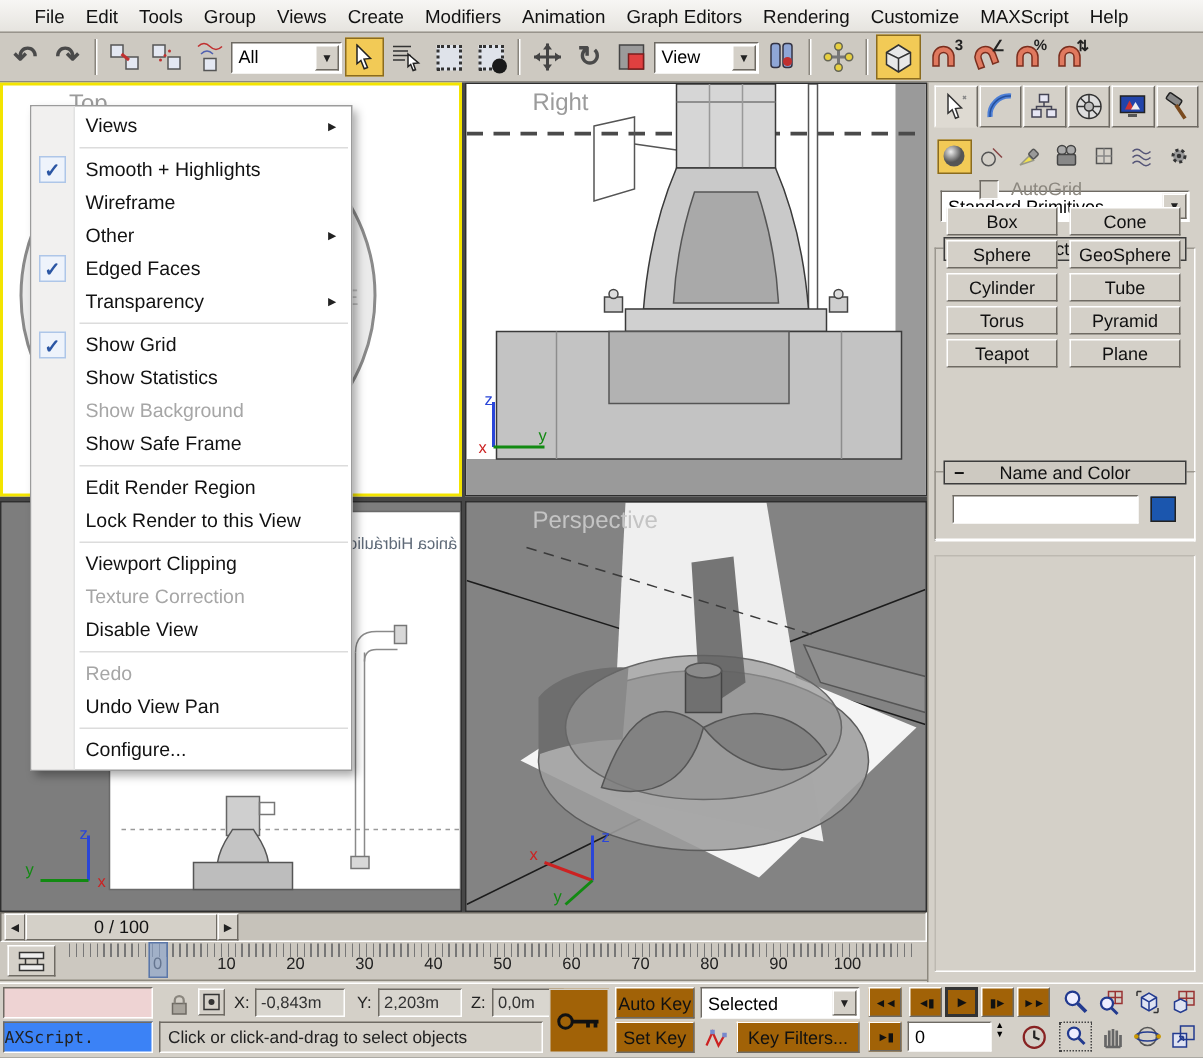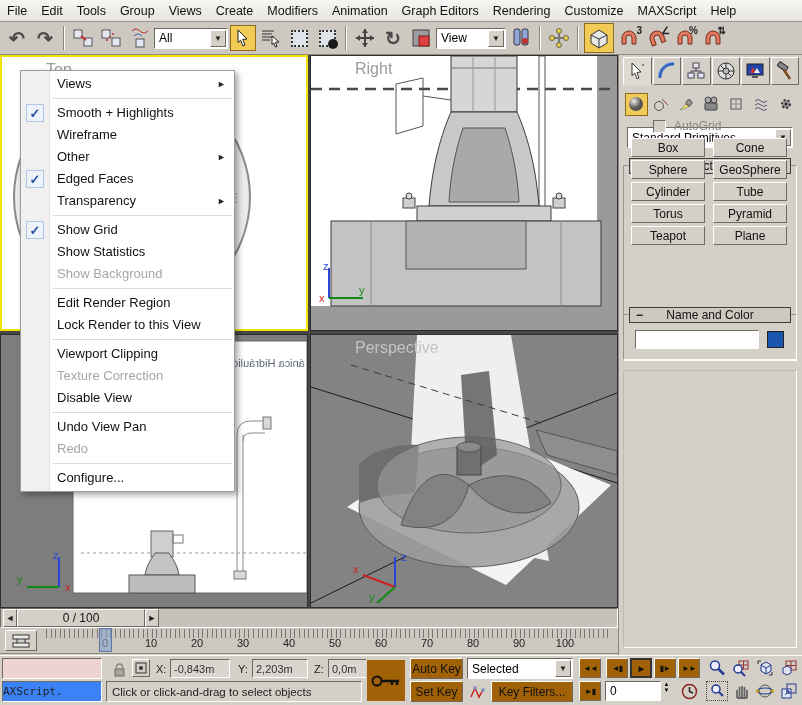--- a/index.html
+++ b/index.html
@@ -7,21 +7,21 @@
   body { font-family:"Liberation Sans", sans-serif; background:#d4d0c8; position:relative; }
   #app { position:absolute; inset:0; width:802px; height:705px; background:#d4d0c8; }
 
   
   .raised { border:1px solid; border-color:#ffffff #6e6a63 #6e6a63 #ffffff; background:#d4d0c8; }
   .sunken { border:1px solid; border-color:#6e6a63 #ffffff #ffffff #6e6a63; background:#ffffff; }
 
   
   #menubar { position:absolute; left:0; top:0; width:802px; height:22px;
     background:linear-gradient(#f7f6f4,#e6e4df); border-bottom:1px solid #98948c;
-    display:flex; align-items:center; font-size:12.5px; color:#111; }
+    display:flex; align-items:center; font-size:12.5px; color:#111;padding-left:16px; }
   .menu-item { padding:0 7px; height:100%; display:flex; align-items:center; cursor:default; }
 
   
   #toolbar { position:absolute; left:0; top:22px; width:802px; height:33px; background:#cdc9c1;
     border-bottom:1px solid #8d897f; display:flex; align-items:center; padding-left:4px; gap:2px; }
   .tsep { width:2px; height:24px; border-left:1px solid #8a867e; border-right:1px solid #ffffff; margin:0 3px; }
   .ico { width:26px; height:26px; display:flex; align-items:center; justify-content:center;
     font-size:17px; color:#3b3b3b; position:relative; }
   .ico.active { background:#f2ca56; border:1px solid #8a6b1f; }
   .glyph-bold { font-weight:bold; font-size:19px; color:#4a4a4a; }
@@ -358,30 +358,31 @@
     <div class="cm-sep"></div>
     <div class="cm-item"><span class="cm-check">✓</span><span>Smooth + Highlights</span></div>
     <div class="cm-item"><span>Wireframe</span></div>
     <div class="cm-item"><span>Other</span><span class="cm-arrow">►</span></div>
     <div class="cm-item"><span class="cm-check">✓</span><span>Edged Faces</span></div>
     <div class="cm-item"><span>Transparency</span><span class="cm-arrow">►</span></div>
     <div class="cm-sep"></div>
     <div class="cm-item"><span class="cm-check">✓</span><span>Show Grid</span></div>
     <div class="cm-item"><span>Show Statistics</span></div>
     <div class="cm-item disabled"><span>Show Background</span></div>
+    <div class="cm-item"><span>Show Safe Frame</span></div>
     <div class="cm-sep"></div>
     <div class="cm-item"><span>Edit Render Region</span></div>
     <div class="cm-item"><span>Lock Render to this View</span></div>
     <div class="cm-sep"></div>
     <div class="cm-item"><span>Viewport Clipping</span></div>
     <div class="cm-item disabled"><span>Texture Correction</span></div>
     <div class="cm-item"><span>Disable View</span></div>
     <div class="cm-sep"></div>
+    <div class="cm-item disabled"><span>Redo</span></div>
     <div class="cm-item"><span>Undo View Pan</span></div>
-    <div class="cm-item disabled"><span>Redo</span></div>
     <div class="cm-sep"></div>
     <div class="cm-item"><span>Configure...</span></div>
   </div>
 
   <div id="cmdpanel">
     <div id="cp-tabs">
       <div class="cp-tab sel">
           <svg width="20" height="20">
             <path d="M5,2 L14,11 L10,11.4 L12,17 L10,17.8 L7.8,12.2 L5,14.5 Z" fill="#fff" stroke="#333"></path>
             <path d="M15,3 l2,2 m0,-2 l-2,2" stroke="#888"></path>

